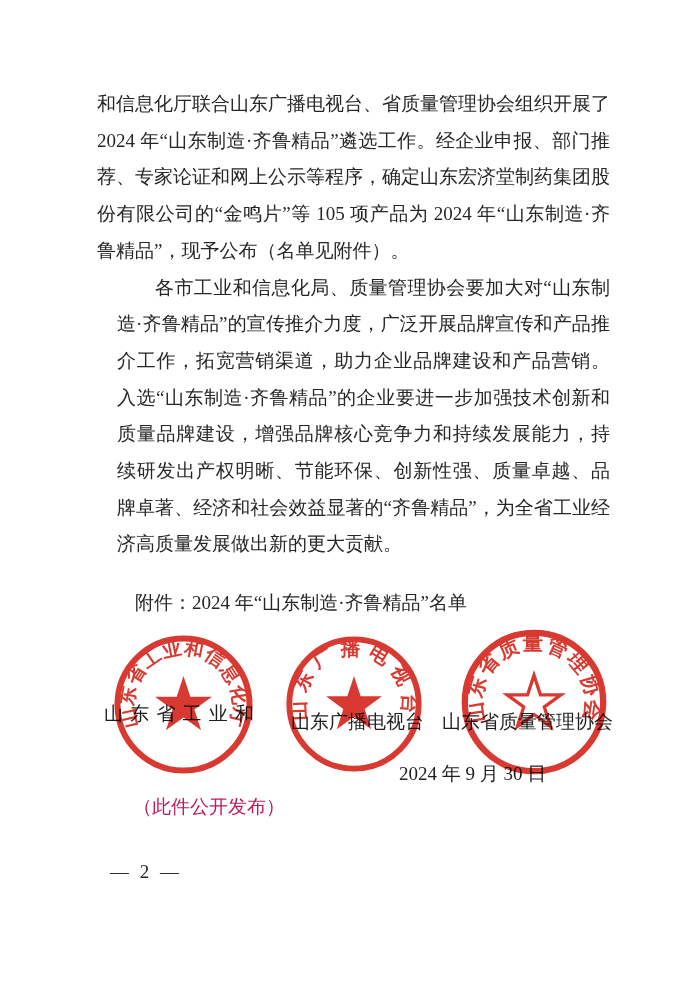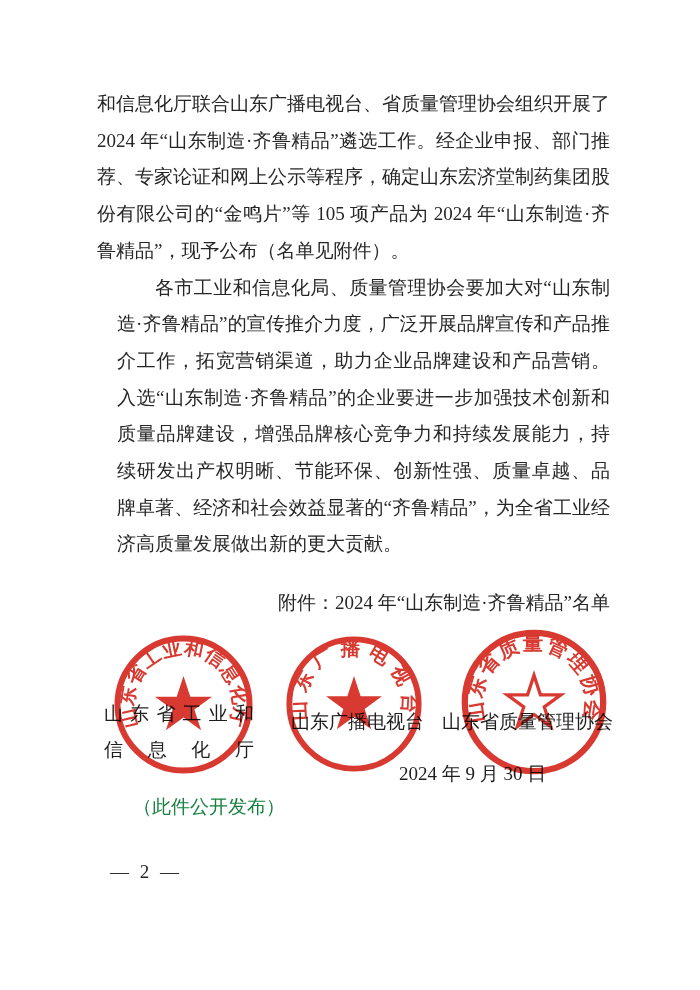--- a/index.html
+++ b/index.html
@@ -23,21 +23,21 @@
     width: 513px;
     font-size: 19px;
     line-height: 36.7px;
     text-align: justify;
   }
   .para { margin: 0; }
   .para.indent { text-indent: 2em; margin-left: 20px; }
   .attachment {
     margin: 22px 0 0 0;
     padding-left: 2em;
-    text-align: right;
+    text-align: left;
   }
   .sig {
     position: absolute;
     font-size: 19px;
     color: #1e1e1e;
     white-space: nowrap;
   }
   .org1-l1 {
     left: 104px; top: 701px; width: 150px;
     white-space: normal;
@@ -50,21 +50,21 @@
     text-align: justify;
     text-align-last: justify;
   }
   .org2 { left: 291px; top: 709px; }
   .org3 { left: 442px; top: 709px; }
   .date { left: 399px; top: 761px; }
   .release {
     position: absolute;
     left: 133px; top: 794px;
     font-size: 19px;
-    color: #15803d;
+    color: #be185d;
   }
   .pageno {
     position: absolute;
     left: 110px; top: 861px;
     font-size: 19px;
     letter-spacing: 3px;
     color: #262626;
   }
   .seal {
     position: absolute;
@@ -95,21 +95,20 @@
 
 <div class="page">
 
   <div class="text-block">
     <p class="para">和信息化厅联合山东广播电视台、省质量管理协会组织开展了 2024 年“山东制造·齐鲁精品”遴选工作。经企业申报、部门推荐、专家论证和网上公示等程序，确定山东宏济堂制药集团股份有限公司的“金鸣片”等 105 项产品为 2024 年“山东制造·齐鲁精品”，现予公布（名单见附件）。</p>
     <p class="para indent">各市工业和信息化局、质量管理协会要加大对“山东制造·齐鲁精品”的宣传推介力度，广泛开展品牌宣传和产品推介工作，拓宽营销渠道，助力企业品牌建设和产品营销。入选“山东制造·齐鲁精品”的企业要进一步加强技术创新和质量品牌建设，增强品牌核心竞争力和持续发展能力，持续研发出产权明晰、节能环保、创新性强、质量卓越、品牌卓著、经济和社会效益显著的“齐鲁精品”，为全省工业经济高质量发展做出新的更大贡献。</p>
     <p class="para attachment">附件：2024 年“山东制造·齐鲁精品”名单</p>
   </div>
 
   <div class="sig org1-l1">山东省工业和</div>
-  <div class="sig org1-l2">信息化厅</div>
   <div class="sig org2">山东广播电视台</div>
   <div class="sig org3">山东省质量管理协会</div>
   <div class="sig date">2024 年 9 月 30 日</div>
 
   <div class="release">（此件公开发布）</div>
 
   <div class="pageno">— 2 —</div>
 
   <svg class="seal seal1" viewBox="0 0 145 145">
     <circle class="seal-ring" cx="72.5" cy="72.5" r="66"></circle>

